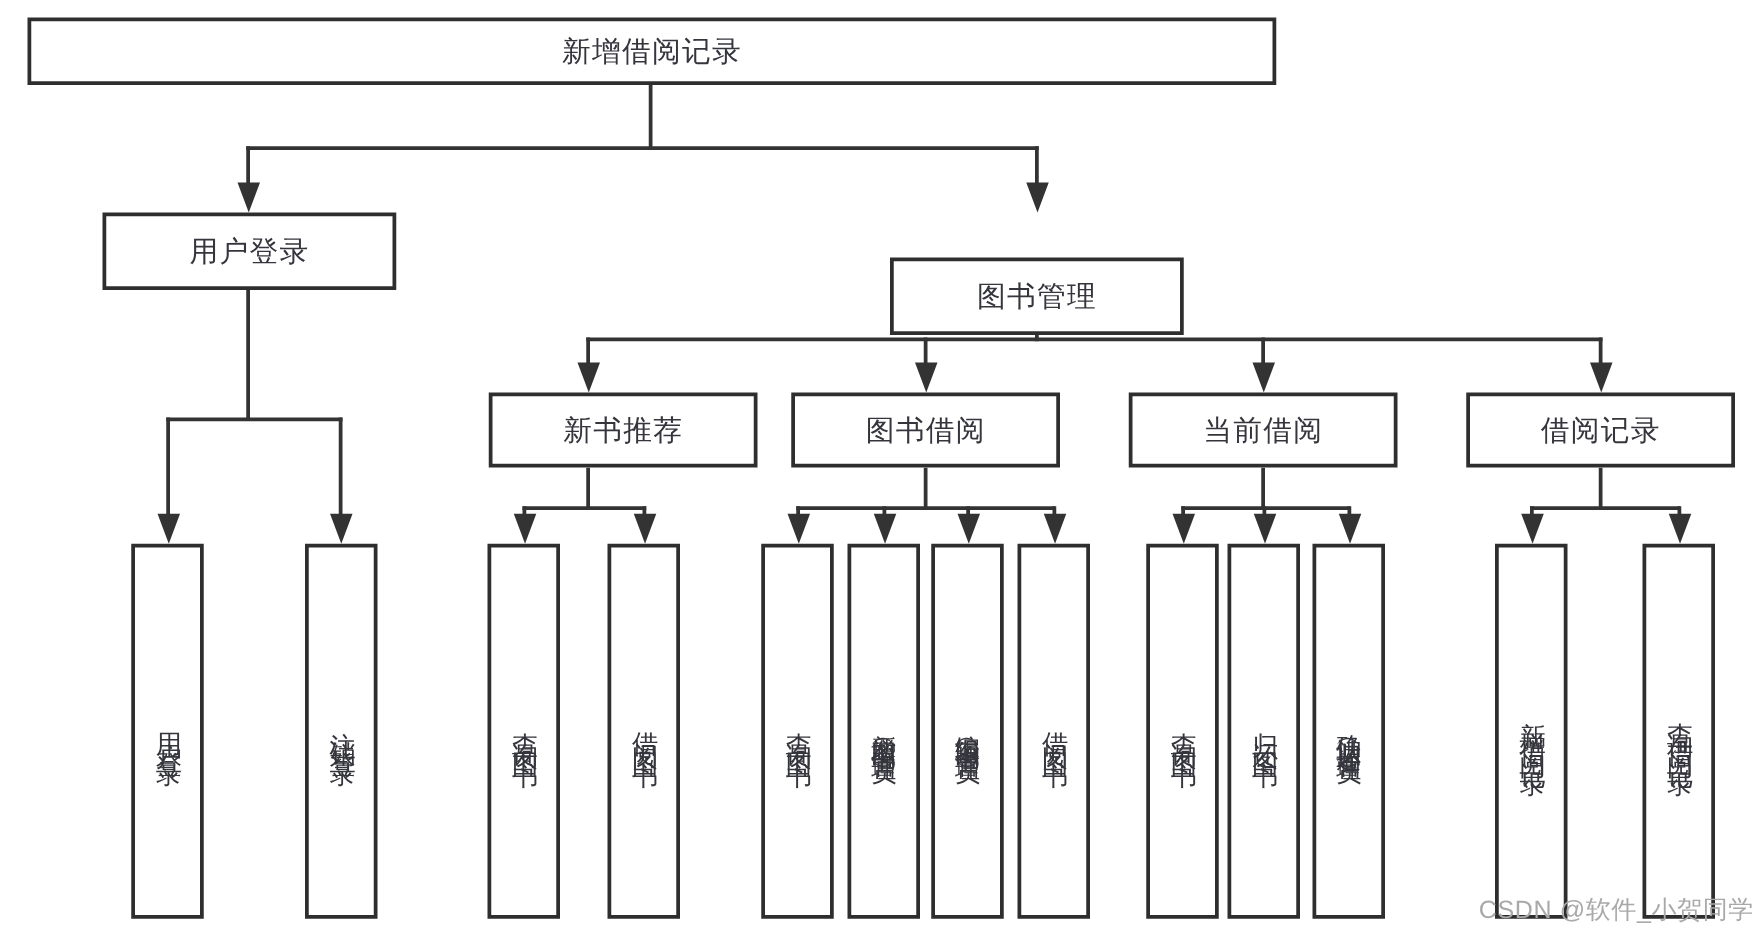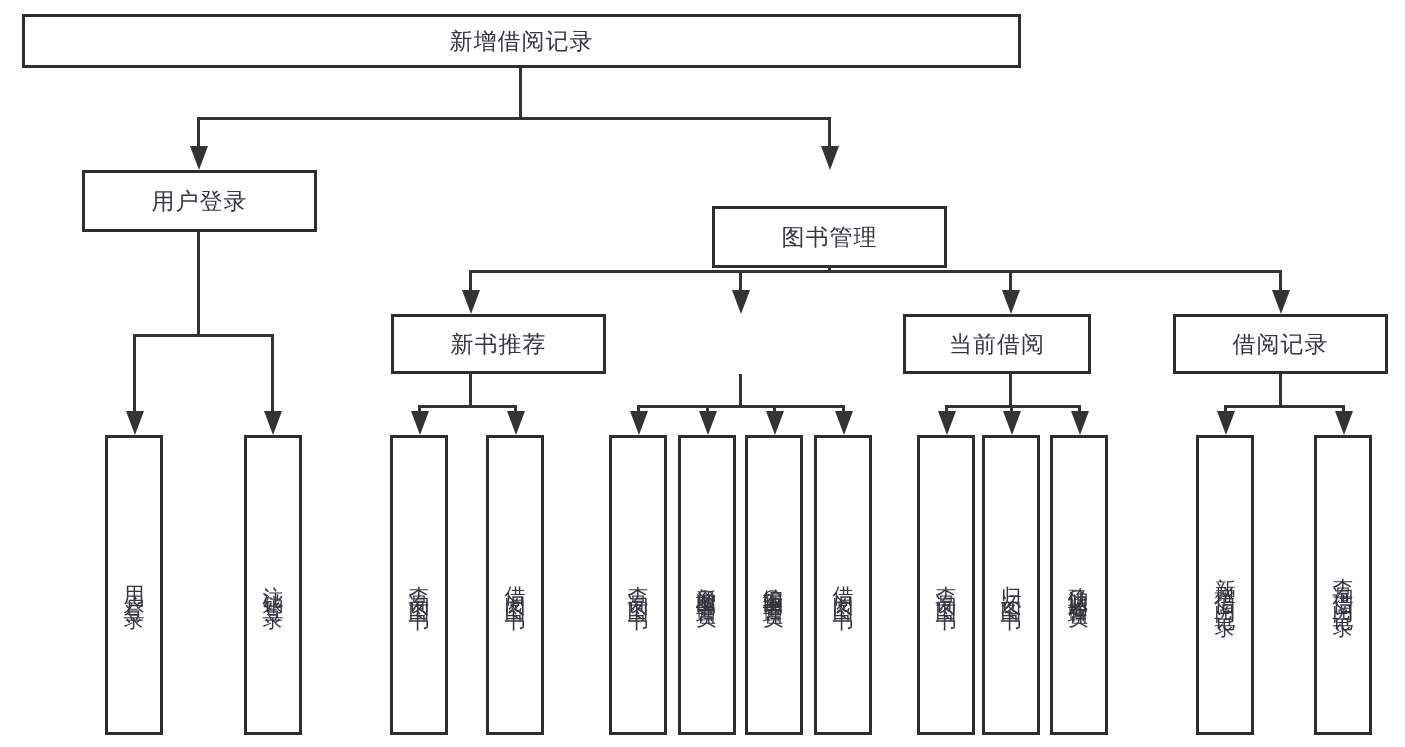--- a/index.html
+++ b/index.html
@@ -92,21 +92,24 @@
   <div class="vline" style="left:739px;top:270px;height:22px;"></div>
   <div class="arrow" style="left:732px;top:290px;"></div>
   <div class="vline" style="left:1009px;top:270px;height:22px;"></div>
   <div class="arrow" style="left:1002px;top:290px;"></div>
   <div class="vline" style="left:1279px;top:270px;height:22px;"></div>
   <div class="arrow" style="left:1272px;top:290px;"></div>
 
   <div class="box" style="left:363px;top:314px;width:215px;height:60px;margin-left:28px;">
     <span>新书推荐</span>
   </div>
-  <div class="box" style="left:903px;top:314px;width:188px;height:60px;">
+  <div class="box" style="left:633px;top:314px;width:215px;height:60px;">
+    <span>图书借阅</span>
+  </div>
+  <div class="box" style="left:903px;top:314px;width:215px;height:60px;">
     <span>当前借阅</span>
   </div>
   <div class="box" style="left:1173px;top:314px;width:215px;height:60px;">
     <span>借阅记录</span>
   </div>
 
   <div class="vline" style="left:469px;top:374px;height:34px;"></div>
   <div class="hline" style="left:418px;top:405px;width:99px;"></div>
   <div class="vline" style="left:418px;top:405px;height:10px;"></div>
   <div class="arrow" style="left:411px;top:411px;"></div>
@@ -177,14 +180,15 @@
     <span class="vtext tight">确认归还（管理员）</span>
   </div>
 
   <div class="box leaf" style="left:1196px;">
     <span class="vtext">新增借阅记录</span>
   </div>
   <div class="box leaf" style="left:1314px;">
     <span class="vtext">查询借阅记录</span>
   </div>
 
+  <div class="watermark">CSDN @软件_小贺同学</div>
 
 </div>
 
 </body></html>

